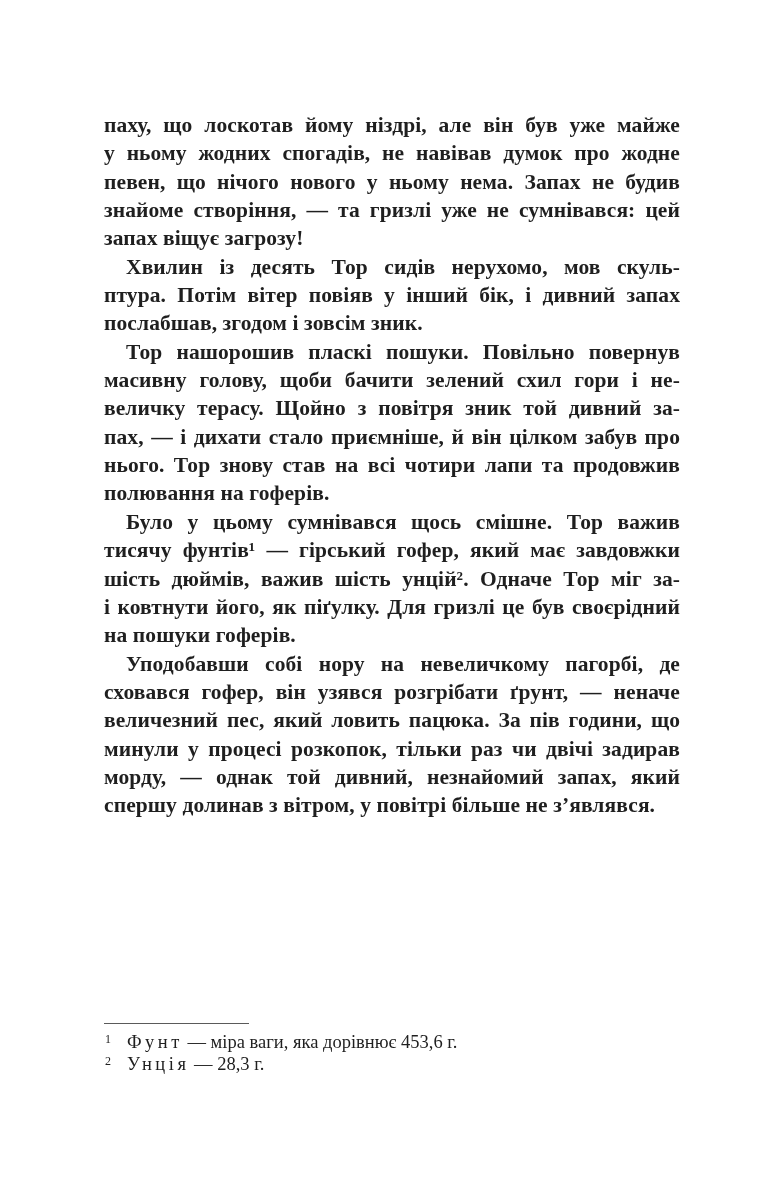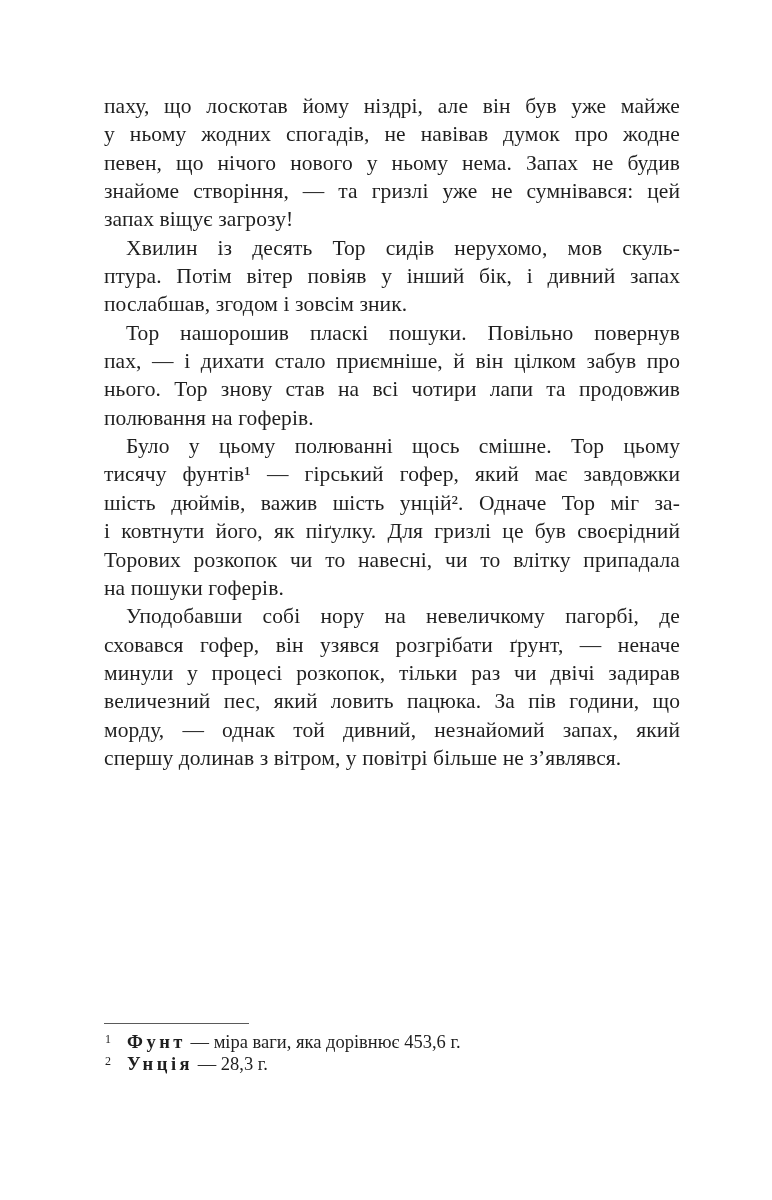--- a/index.html
+++ b/index.html
@@ -18,22 +18,23 @@
     width: 772px;
     height: 1200px;
     background: var(--bg-color);
     font-family: "Liberation Serif", "DejaVu Serif", serif;
     color: var(--text-color);
     overflow: hidden;
   }
   .text-block {
     position: absolute;
     left: 104px;
-    top: 92px;
+    top: 111px;
     width: 576px;
+    font-weight: bold;
   }
   .line {
     font-size: 21.5px;
     line-height: 28.35px;
     text-align: justify;
     text-align-last: justify;
     white-space: normal;
     letter-spacing: 0.1px;
   }
   .line.indent { text-indent: 22px; }
@@ -57,49 +58,50 @@
     font-size: 18.5px;
     line-height: 21.5px;
   }
   .fn-marker {
     position: absolute;
     left: 1px;
     top: 1px;
     font-size: 12px;
     line-height: 12px;
   }
-  .fn-term { letter-spacing: 3.5px; font-weight: bold; }
+  .fn-term { letter-spacing: 3.5px; }
 </style>
 </head>
 <body>
 
 <div class="page">
   <div class="text-block">
       <div class="line">паху, що лоскотав йому ніздрі, але він був уже майже</div>
       <div class="line">у ньому жодних спогадів, не навівав думок про жодне</div>
       <div class="line">певен, що нічого нового у ньому нема. Запах не будив</div>
       <div class="line">знайоме створіння, — та гризлі уже не сумнівався: цей</div>
       <div class="line last">запах віщує загрозу!</div>
       <div class="line indent">Хвилин із десять Тор сидів нерухомо, мов скуль-</div>
       <div class="line">птура. Потім вітер повіяв у інший бік, і дивний запах</div>
       <div class="line last">послабшав, згодом і зовсім зник.</div>
       <div class="line indent">Тор нашорошив пласкі пошуки. Повільно повернув</div>
+      <div class="line">масивну голову, щоби бачити зелений схил гори і не-</div>
+      <div class="line">величку терасу. Щойно з повітря зник той дивний за-</div>
       <div class="line">пах, — і дихати стало приємніше, й він цілком забув про</div>
       <div class="line">нього. Тор знову став на всі чотири лапи та продовжив</div>
       <div class="line last">полювання на гоферів.</div>
-      <div class="line indent">Було у цьому полюванні щось смішне. Тор цьому</div>
+      <div class="line indent">Було у цьому сумнівався щось смішне. Тор важив</div>
       <div class="line">тисячу фунтів¹ — гірський гофер, який має завдовжки</div>
       <div class="line">шість дюймів, важив шість унцій². Одначе Тор міг за-</div>
       <div class="line">і ковтнути його, як піґулку. Для гризлі це був своєрідний</div>
-      <div class="line">Торових розкопок чи то навесні, чи то влітку припадала</div>
       <div class="line last">на пошуки гоферів.</div>
       <div class="line indent">Уподобавши собі нору на невеличкому пагорбі, де</div>
       <div class="line">сховався гофер, він узявся розгрібати ґрунт, — неначе</div>
+      <div class="line">величезний пес, який ловить пацюка. За пів години, що</div>
       <div class="line">минули у процесі розкопок, тільки раз чи двічі задирав</div>
-      <div class="line">величезний пес, який ловить пацюка. За пів години, що</div>
       <div class="line">морду, — однак той дивний, незнайомий запах, який</div>
       <div class="line last">спершу долинав з вітром, у повітрі більше не з’являвся.</div>
     </div>
   <div class="footnotes-block">
     <hr class="footnote-rule">
     <div>
         <div class="footnote"><span class="fn-marker">1</span><span class="fn-term">Фунт</span><span class="fn-rest"> — міра ваги, яка дорівнює 453,6 г.</span></div>
         <div class="footnote"><span class="fn-marker">2</span><span class="fn-term">Унція</span><span class="fn-rest"> — 28,3 г.</span></div>
       </div>
   </div>

